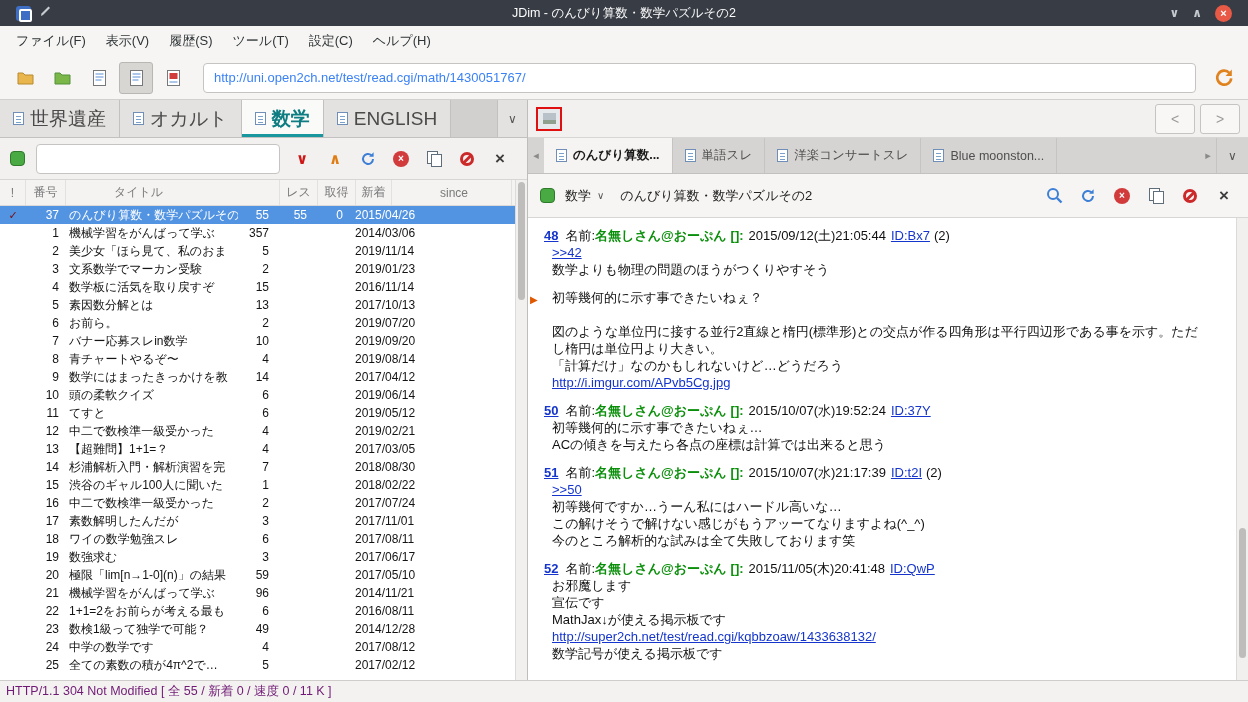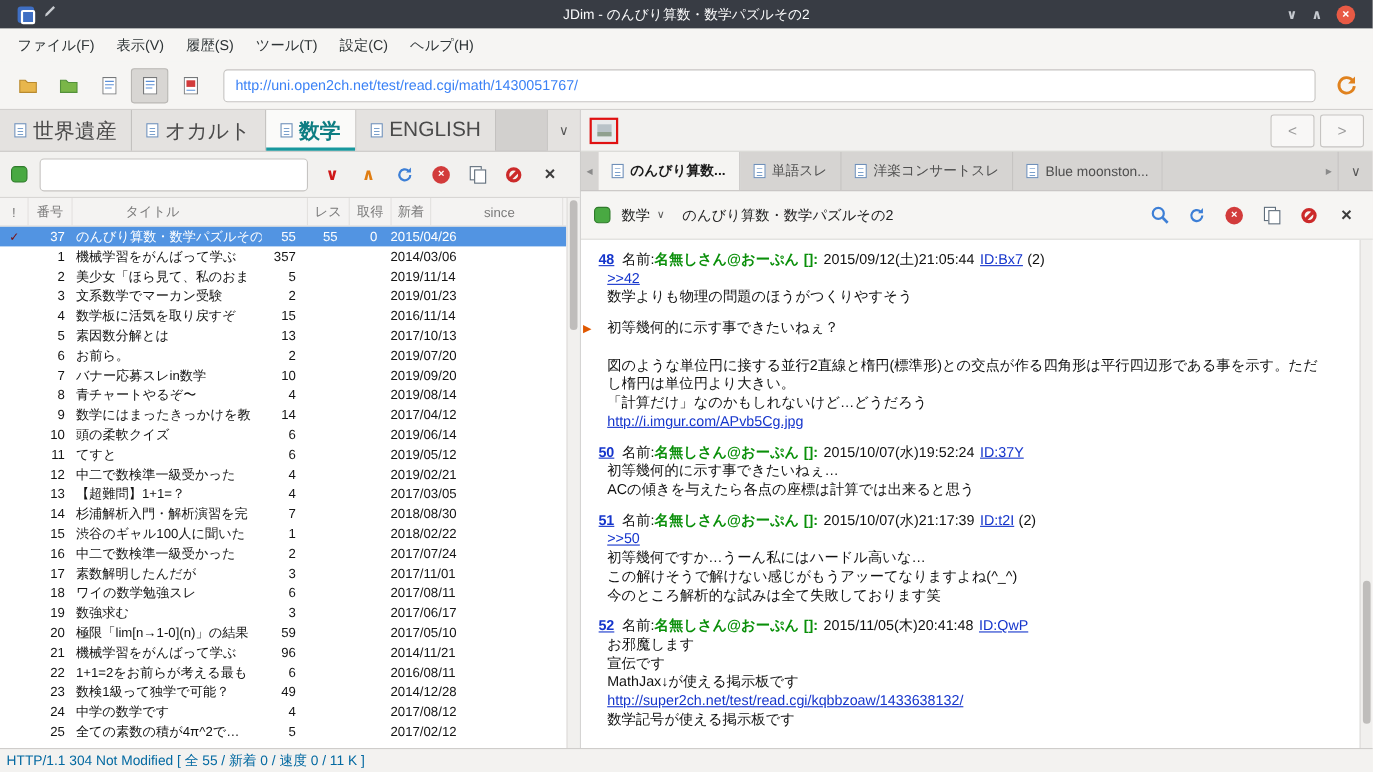--- a/index.html
+++ b/index.html
@@ -118,21 +118,21 @@
   .plabel{margin-left:7px;}
   .pname{color:#0a8f0a;font-weight:bold;}
   .pmail{color:#0a8f0a;font-weight:bold;margin-left:4px;}
   .pdate{margin:0 5px;}
   .pid{color:#1535cc;text-decoration:underline;}
   .pcount{margin-left:4px;}
   .pline{margin-left:8px;}
   .plink{color:#1535cc;text-decoration:underline;}
   .pmarker{position:absolute;left:-6px;top:2px;color:#e05800;font-size:10px;}
 
-  .statusbar{flex:0 0 22px;background:#f3f2f0;border-top:1px solid #cfcdcb;font-size:12.5px;color:#0369a1;
+  .statusbar{flex:0 0 22px;background:#f3f2f0;border-top:1px solid #cfcdcb;font-size:12.5px;color:#701a75;
     display:flex;align-items:center;padding:0 6px;}
 </style>
 </head>
 <body>
 
 <div class="window">
 
   <div class="titlebar">
     <div class="tb-left">
       <span class="logo"></span>

